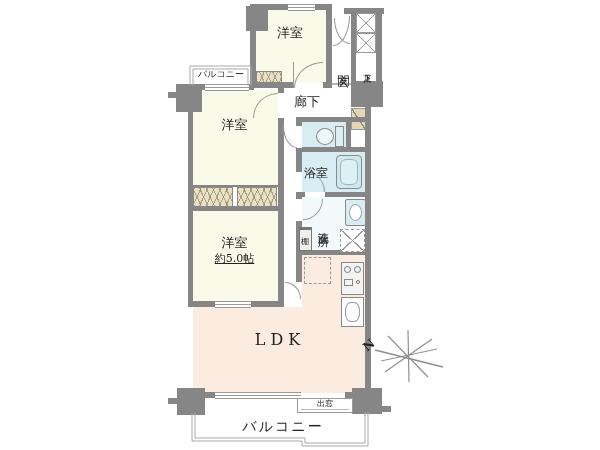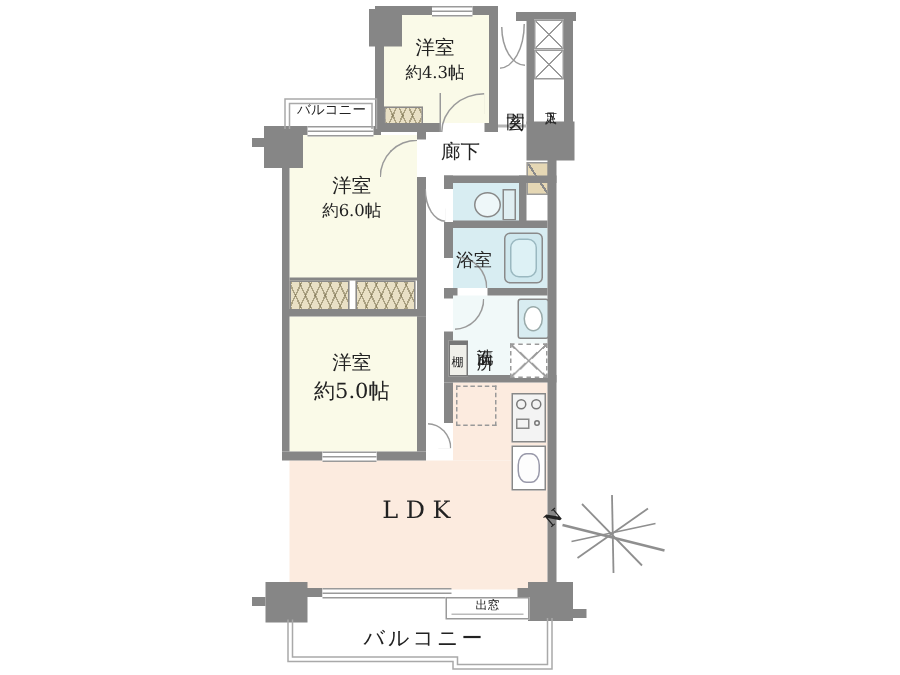--- a/index.html
+++ b/index.html
@@ -140,29 +140,27 @@
       <line x1="375" y1="350" x2="443" y2="367" stroke-width="1.6"></line>
       <line x1="388" y1="336" x2="428" y2="377" stroke-width="1.2"></line>
       <line x1="408" y1="330" x2="409" y2="382" stroke-width="1.2"></line>
       <line x1="432" y1="339" x2="385" y2="372" stroke-width="1.2"></line>
       <line x1="381" y1="361" x2="437" y2="349" stroke-width="1"></line>
     </g>
   </svg>
 
   <div class="lbl" style="left:251px;top:25px;width:78px;">
     <div style="font-size:13px;">洋室</div>
-    <div style="font-size:11px;">約4.3帖</div>
   </div>
   <div class="lbl" style="left:191px;top:117px;width:87px;">
     <div style="font-size:13px;">洋室</div>
-    <div style="font-size:11px;">約6.0帖</div>
   </div>
   <div class="lbl" style="left:191px;top:235px;width:87px;">
     <div style="font-size:13px;">洋室</div>
-    <div style="font-size:14px;">約5.0帖</div>
+    <div style="font-size:11px;text-decoration:underline;">約5.0帖</div>
   </div>
   <div class="lbl" style="left:205px;top:330px;width:150px;text-align:center;">
     <div style="font-size:16px;letter-spacing:5px;">LDK</div>
   </div>
   <div class="lbl vert" style="left:335px;top:50px;height:32px;font-size:12px;">玄関</div>
   <div class="lbl vert" style="left:361px;top:54px;height:28px;font-size:8px;letter-spacing:0;">下足入</div>
   <div class="lbl" style="left:294px;top:94px;font-size:13px;">廊下</div>
   <div class="lbl" style="left:304px;top:166px;font-size:12px;">浴室</div>
   <div class="lbl vert" style="left:315px;top:202px;height:48px;font-size:11px;letter-spacing:2px;">洗面所</div>
   <div class="lbl" style="left:301px;top:237px;font-size:8px;">棚</div>

